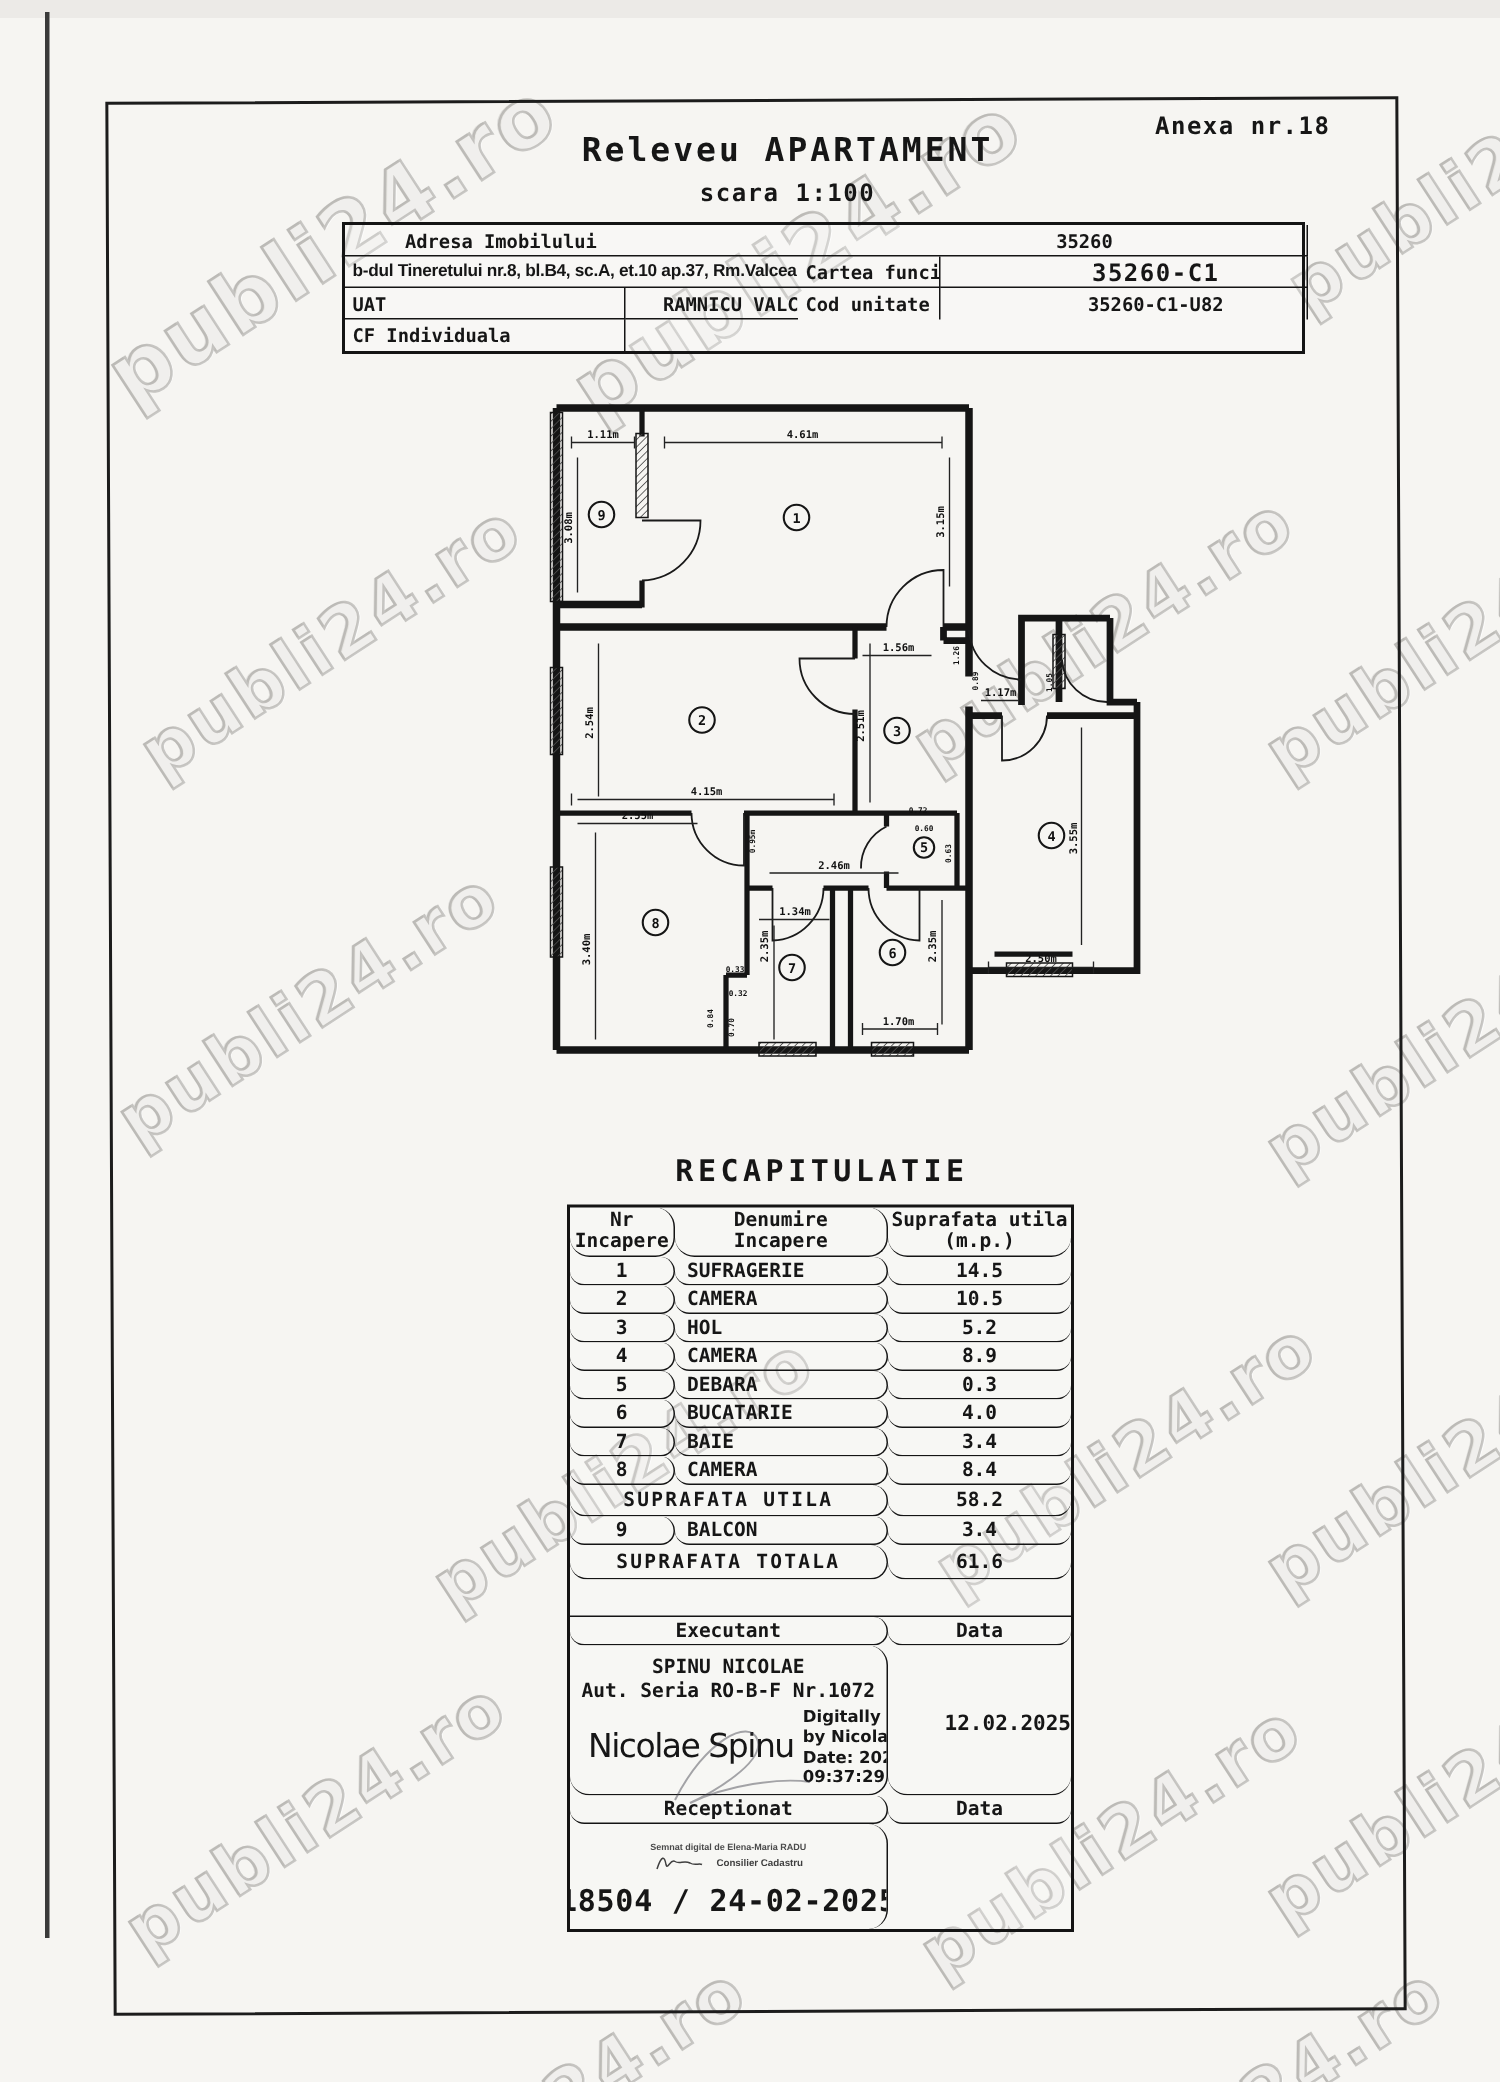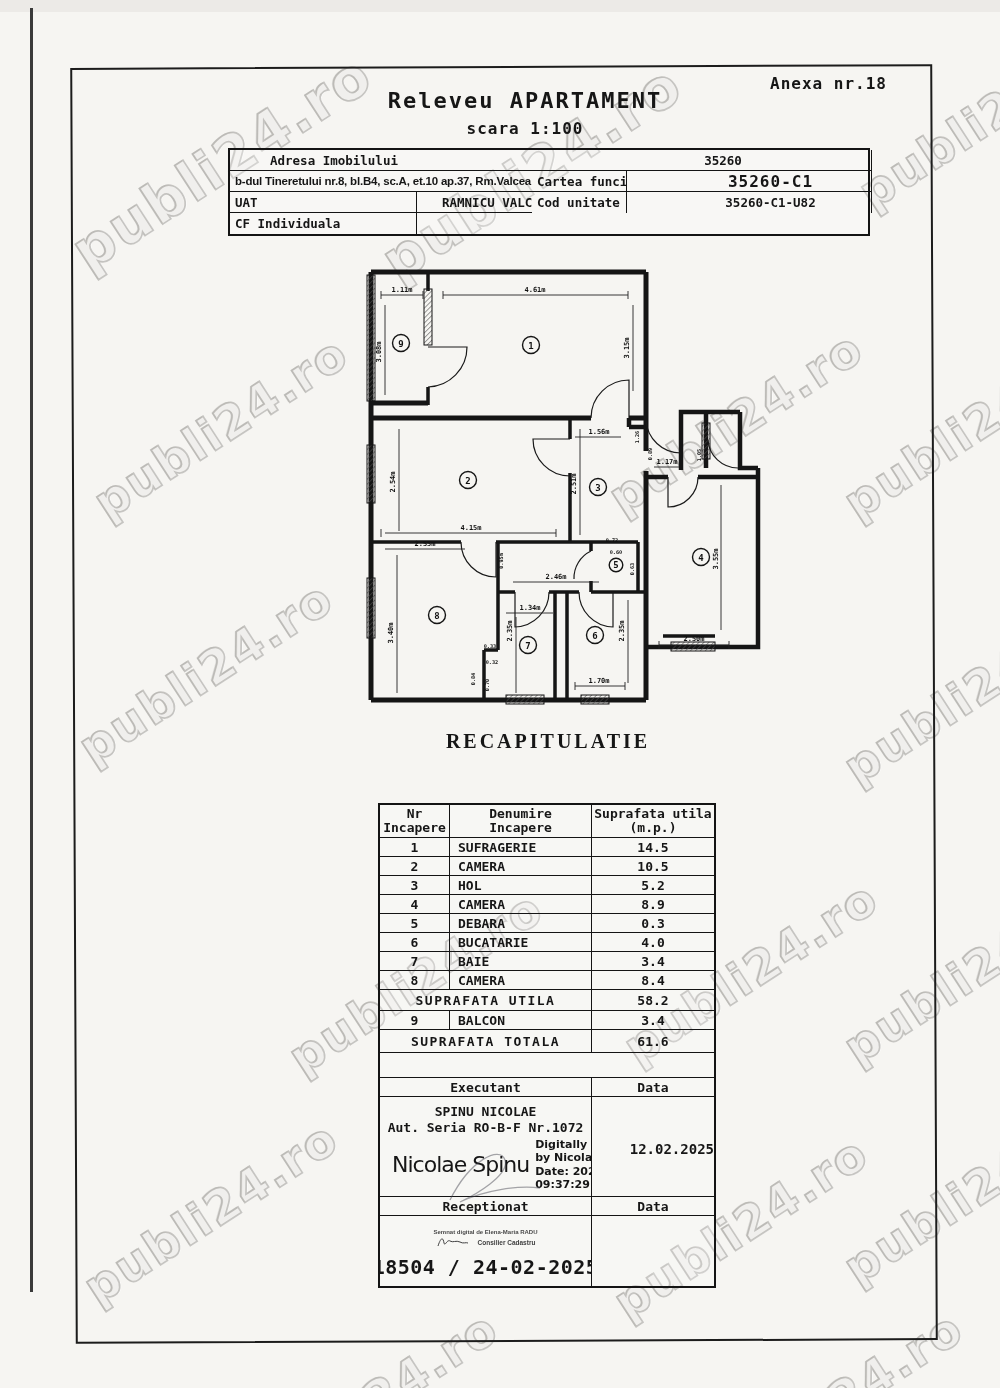--- a/index.html
+++ b/index.html
@@ -38,29 +38,29 @@
   .htable .addr{font-family:"Liberation Sans",sans-serif;font-size:11.5px;letter-spacing:-0.2px;}
 
   
   .plan{position:absolute;left:363px;top:255px;}
   .plan text{font-family:"DejaVu Sans Mono",monospace;fill:#111;font-weight:700;}
   .dim{font-size:7px;}
   .dimtiny{font-size:5.2px;}
   .roomnum{font-size:9px;}
 
   
-  .recap-title{position:absolute;left:380px;top:730px;width:336px;text-align:center;
-    font-size:20px;font-weight:700;letter-spacing:3px;font-family:Liberation Serif, serif;}
+  .recap-title{position:absolute;left:380px;top:768px;width:336px;text-align:center;
+    font-size:20px;font-weight:700;letter-spacing:3px;}
   .rtable{position:absolute;left:378px;top:803px;width:338px;border:2px solid #141414;
     box-sizing:border-box;background:rgba(255,255,255,0.2);}
   .rrow{display:grid;grid-template-columns:70px 142px 122px;}
   .rrow2{display:grid;grid-template-columns:212px 122px;}
   .rcell{border-right:1.8px solid #141414;border-bottom:1.8px solid #141414;
     box-sizing:border-box;font-size:13px;font-weight:700;display:flex;align-items:center;
-    white-space:nowrap;overflow:hidden;}
+    white-space:nowrap;overflow:hidden;border-radius:13px;}
   .rcell.hl{flex-direction:column;justify-content:center;line-height:14px;text-align:center;}
   .rcell.cc{justify-content:center;}
   .rcell.nm{padding-left:8px;}
   .rcell.endc{border-right:none;}
   .hdr{height:33px;}
   .drow{height:19px;}
   .sumrow{height:21px;}
   .totrow{height:23px;}
   .emptyrow{height:24px;border-bottom:1.8px solid #141414;}
   .exe-h{height:19px;text-align:right;}

